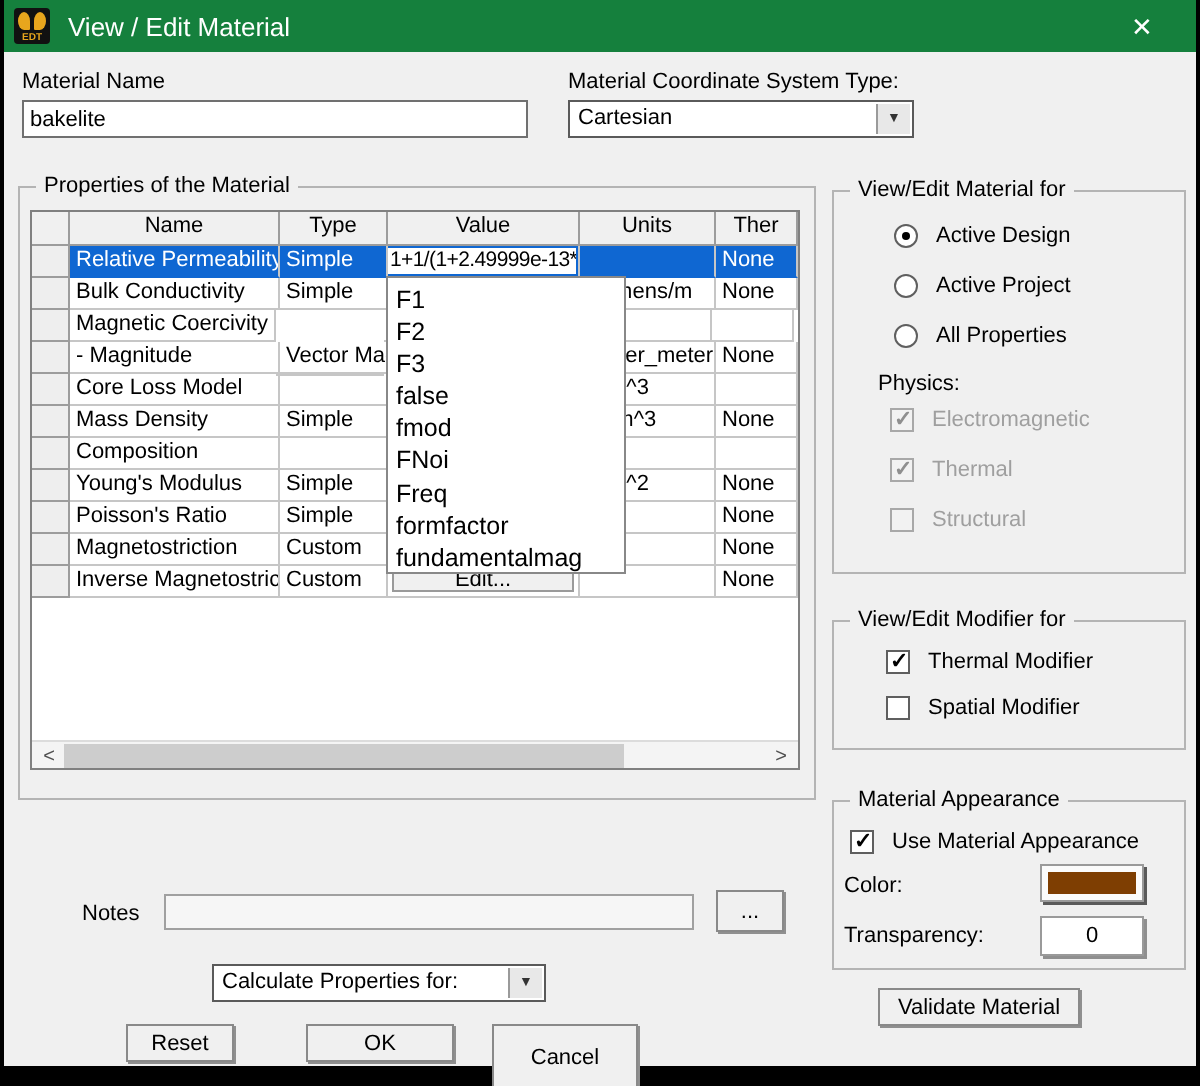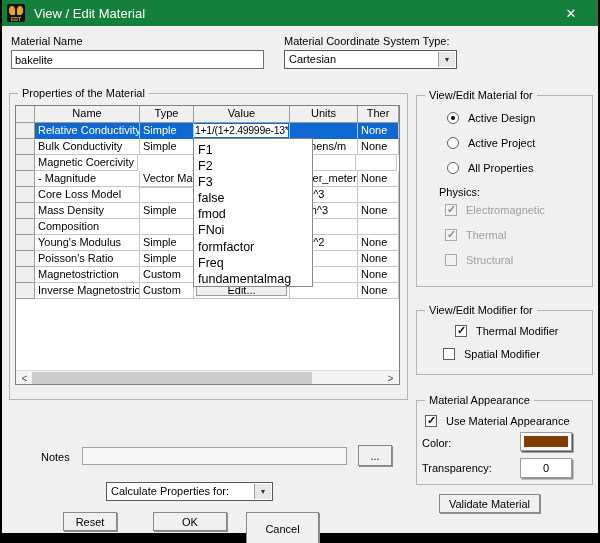--- a/index.html
+++ b/index.html
@@ -92,21 +92,21 @@
           <div class="trow hdr">
             <div class="tcell selcell" style="width: 19px;"></div>
             <div class="tcell" style="width: 105px;">Name</div>
             <div class="tcell" style="width: 54px;">Type</div>
             <div class="tcell" style="width: 96px;">Value</div>
             <div class="tcell" style="width: 68px;">Units</div>
             <div class="tcell" style="width: 41px;">Ther</div>
           </div>
           <div class="trow sel">
             <div class="tcell selcell" style="width: 19px;"></div>
-            <div class="tcell" style="width: 105px;">Relative Conductivity</div>
+            <div class="tcell" style="width: 105px;">Relative Permeability</div>
             <div class="tcell" style="width: 54px;">Simple</div>
             <div class="tcell" style="width: 96px;">
               <div class="editbox">1+1/(1+2.49999e-13*F</div>
             </div>
             <div class="tcell" style="width: 68px;"></div>
             <div class="tcell" style="width: 41px;">None</div>
           </div>
           <div class="trow">
             <div class="tcell selcell" style="width: 19px;"></div>
             <div class="tcell" style="width: 105px;">Bulk Conductivity</div>
@@ -197,22 +197,22 @@
       </div>
     </div>
 
     <div id="acl">
         <div class="ac-item">F1</div>
         <div class="ac-item">F2</div>
         <div class="ac-item">F3</div>
         <div class="ac-item">false</div>
         <div class="ac-item">fmod</div>
         <div class="ac-item">FNoi</div>
+        <div class="ac-item">Freq</div>
         <div class="ac-item">formfactor</div>
-        <div class="ac-item">Freq</div>
         <div class="ac-item">fundamentalmag</div>
       </div>
 
     <div class="abs group" style="left:414px; top:69px; width:177px; height:192px;">
       <span class="glabel">View/Edit Material for</span>
       <div id="vef-radios">
           <div class="opt" style="left: 30px; top: 16px;">
             <span class="radio on"></span>
             <span class="olabel">Active Design</span>
           </div>
@@ -238,21 +238,21 @@
           <div class="opt dis" style="left: 28px; top: 158px;">
             <span class="cb dis"></span>
             <span class="olabel">Structural</span>
           </div>
         </div>
     </div>
 
     <div class="abs group" style="left:414px; top:284px; width:177px; height:65px;">
       <span class="glabel">View/Edit Modifier for</span>
       <div id="mod-checks">
-          <div class="opt" style="left: 26px; top: 14px; margin-left: 12px;">
+          <div class="opt" style="left: 26px; top: 14px;">
             <span class="cb on"></span>
             <span class="olabel">Thermal Modifier</span>
           </div>
           <div class="opt" style="left: 26px; top: 37px;">
             <span class="cb"></span>
             <span class="olabel">Spatial Modifier</span>
           </div>
         </div>
     </div>
 

